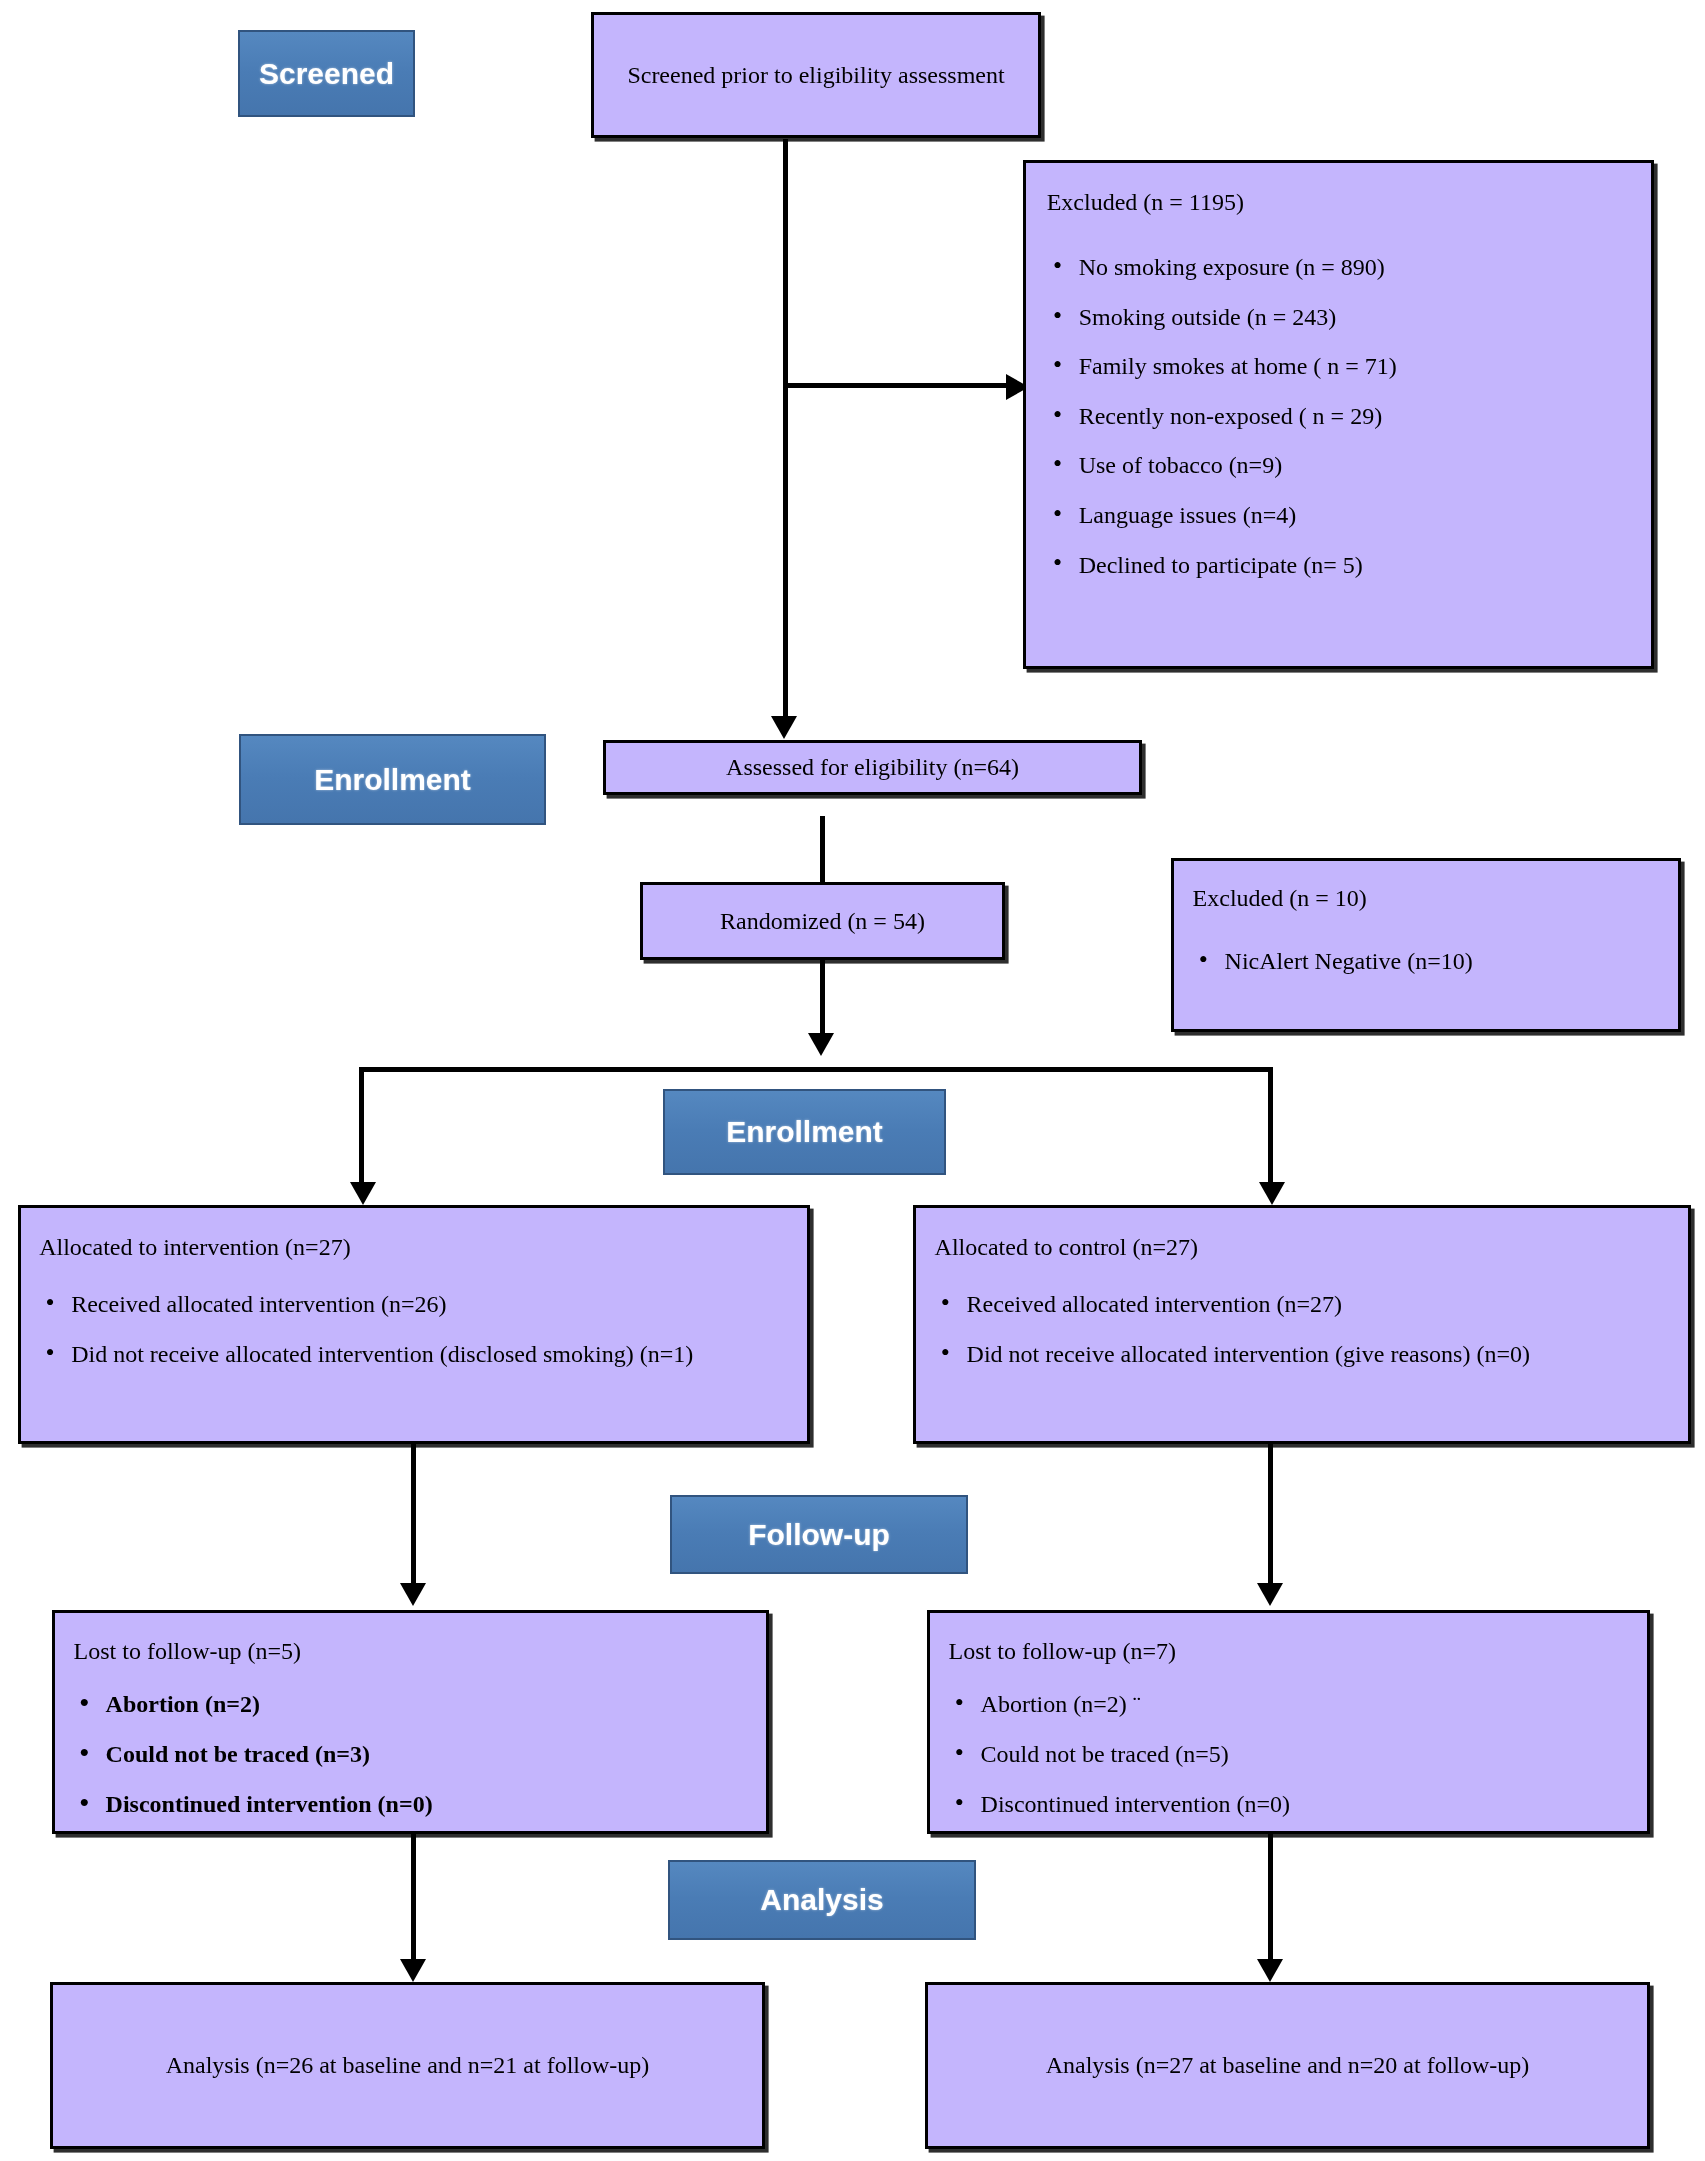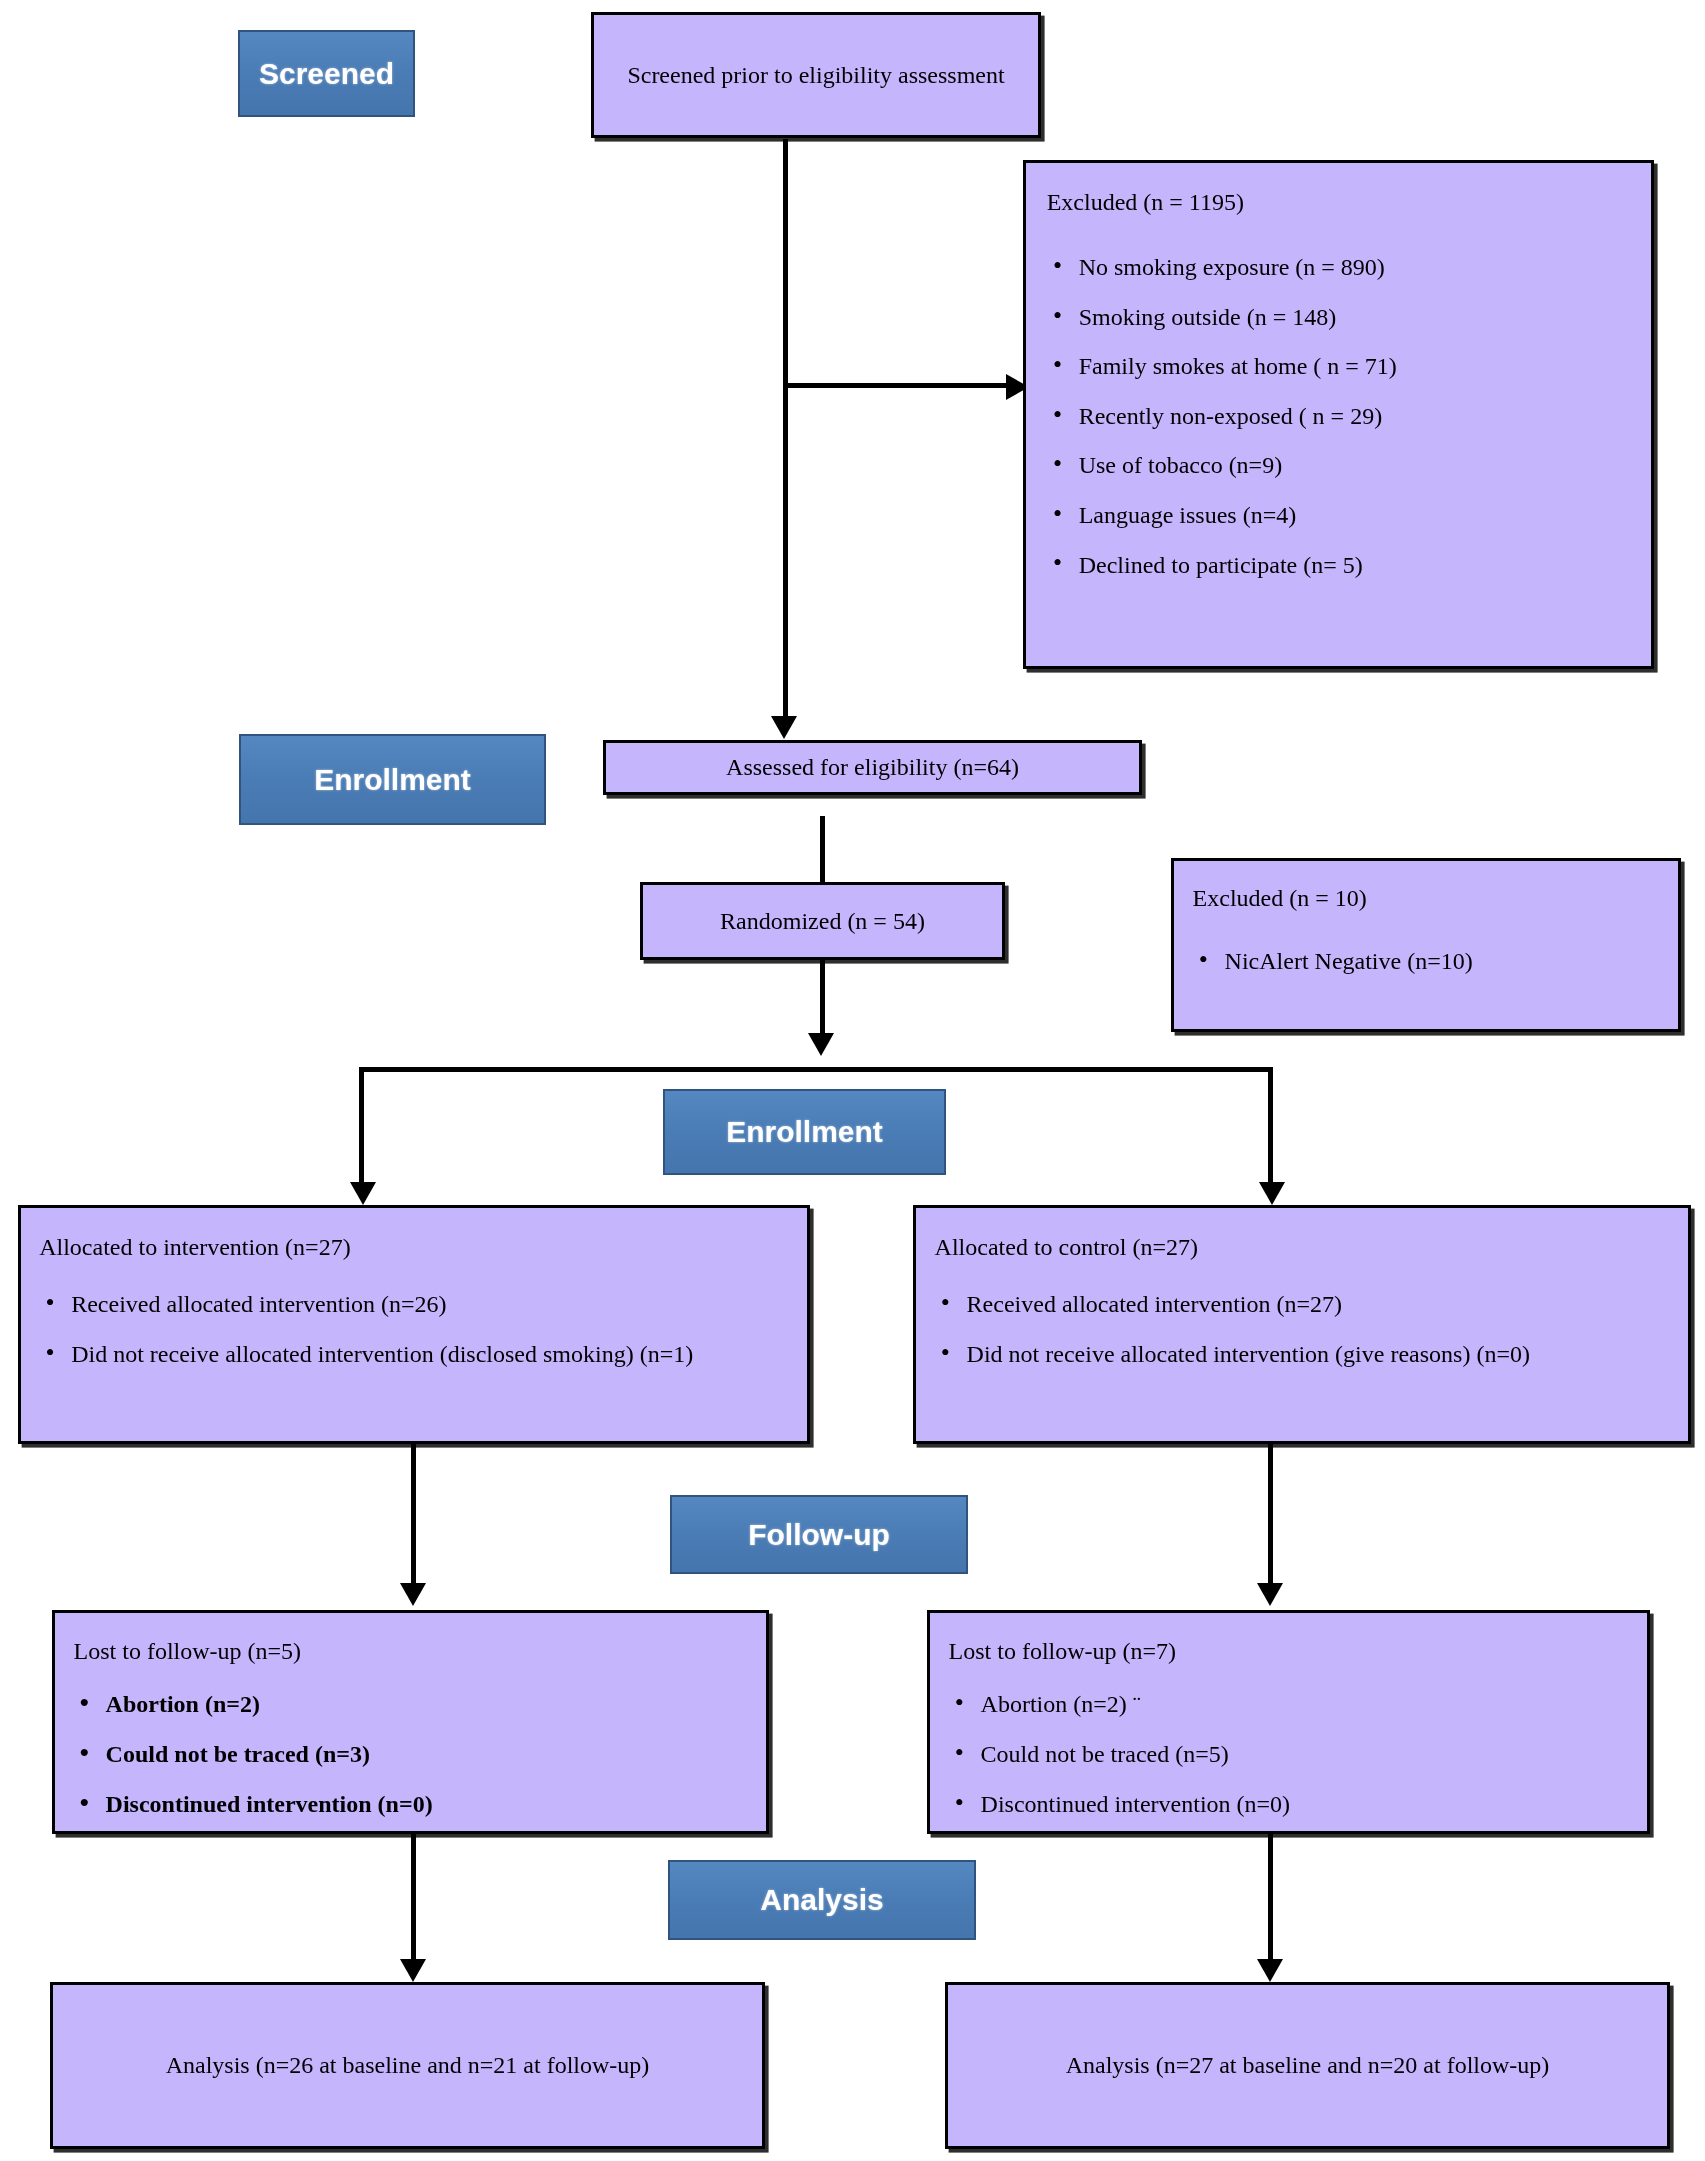--- a/index.html
+++ b/index.html
@@ -107,21 +107,21 @@
   <div class="vline" style="left:783px;top:139px;height:580px;"></div>
   <div class="arrow-down" style="left:771px;top:716px;"></div>
 
   <div class="hline" style="left:783px;top:383px;width:228px;"></div>
   <div class="arrow-right" style="left:1006px;top:374px;"></div>
 
   <div class="fbox" style="left:1023px;top:160px;width:631px;height:509px;padding:22px 20.7px 15.5px 20.7px;">
     <span class="ttl">Excluded (n = 1195)</span>
     <ul class="blist" style="margin-top:31px;">
       <li>No smoking exposure (n = 890)</li>
-      <li>Smoking outside (n = 148)</li>
+      <li>Smoking outside (n = 243)</li>
       <li>Family smokes at home ( n = 71)</li>
       <li>Recently non-exposed ( n =  29)</li>
       <li>Use of tobacco (n=9)</li>
       <li>Language issues (n=4)</li>
       <li>Declined to participate (n= 5)</li>
     </ul>
   </div>
 
   <div class="badge" style="left:239px;top:734px;width:307px;height:91px;font-size:30px;">
     <span>Enrollment</span>
@@ -208,18 +208,18 @@
   <div class="arrow-down" style="left:1257px;top:1959px;"></div>
 
   <div class="badge" style="left:668px;top:1860px;width:308px;height:80px;font-size:30px;">
     <span>Analysis</span>
   </div>
 
   <div class="fbox center" style="left:50px;top:1982px;width:715px;height:167px;padding:8.3px 31px;">
     <span class="ttl">Analysis (n=26 at baseline and n=21 at follow-up)</span>
   </div>
 
-  <div class="fbox center" style="left:925px;top:1982px;width:725px;height:167px;padding:8.3px 31px;margin-left:20px;">
+  <div class="fbox center" style="left:925px;top:1982px;width:725px;height:167px;padding:8.3px 31px;">
     <span class="ttl">Analysis (n=27 at baseline and n=20 at follow-up)</span>
   </div>
 
 </div>
 
 
 </body></html>

